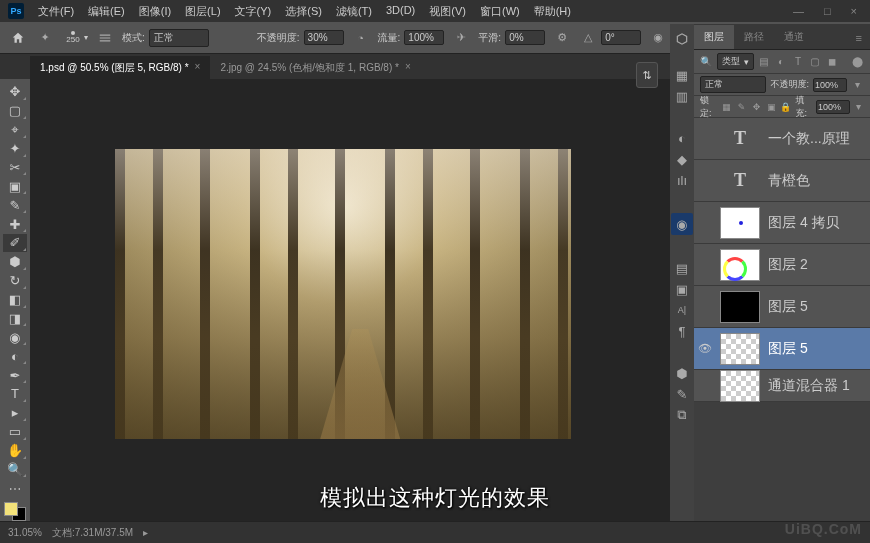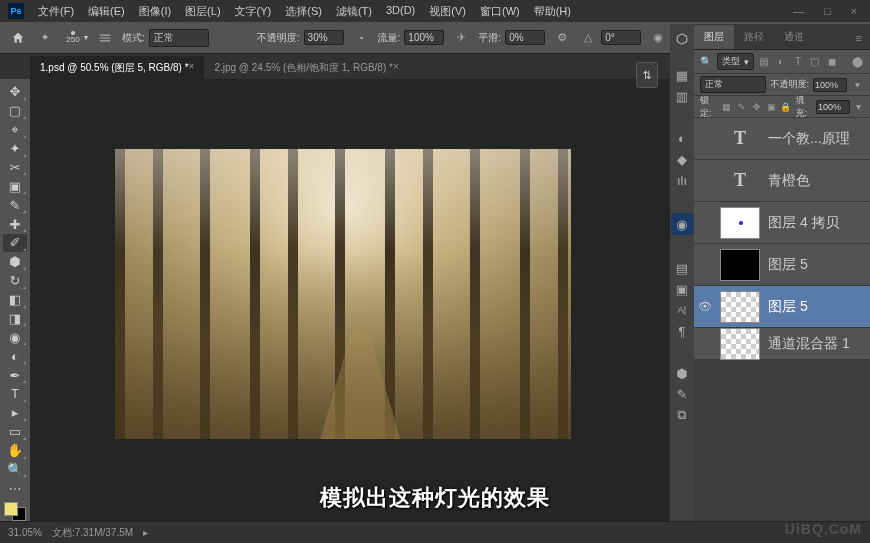--- a/index.html
+++ b/index.html
@@ -16,33 +16,33 @@
 .brush-dot{width:22px;height:20px;display:flex;flex-direction:column;align-items:center;justify-content:center}
 .brush-dot .dot{width:4px;height:4px;background:#ccc;border-radius:50%}
 .brush-dot .sz{font-size:8px}
 .opt-group{display:flex;align-items:center;gap:4px}
 .opt-label{font-size:10px;color:#ccc}
 .opt-select{background:#3a3a3a;border:1px solid #222;color:#ccc;padding:1px 18px 1px 4px;font-size:10px;min-width:60px;border-radius:2px;position:relative}
 .opt-input{background:#3a3a3a;border:1px solid #222;color:#ccc;padding:1px 3px;width:40px;font-size:10px;border-radius:2px}
 .opt-icon{width:18px;height:18px;display:flex;align-items:center;justify-content:center;color:#aaa;cursor:pointer}
 .right-icons{margin-left:auto;display:flex;gap:6px}
 .tabbar{height:25px;background:#323232;display:flex;align-items:flex-end;padding-left:30px}
-.tab{padding:4px 10px;background:#323232;color:#999;font-size:10px;display:flex;align-items:flex-start;cursor:pointer;border-top:1px solid transparent}
+.tab{padding:4px 10px;background:#323232;color:#999;font-size:10px;display:flex;align-items:flex-start;gap:6px;cursor:pointer;border-top:1px solid transparent}
 .tab.active{background:#252525;color:#fff}
 .tab .close{color:#888;cursor:pointer}
 .workspace{position:absolute;top:79px;left:30px;right:200px;bottom:22px;background:#252525;overflow:hidden}
 .canvas-img{position:absolute;left:85px;top:70px;width:456px;height:290px;overflow:hidden;background:#000}
 .forest{width:100%;height:100%;background:
   linear-gradient(180deg,rgba(245,235,220,0.5) 0%,rgba(200,180,130,0.2) 35%,rgba(120,100,60,0.5) 65%,rgba(80,65,35,0.8) 100%),
   repeating-linear-gradient(90deg,#1a1208 0,#1a1208 10px,transparent 10px,transparent 38px,#241a0c 38px,#241a0c 48px,transparent 48px,transparent 85px,#1d140a 85px,#1d140a 95px,transparent 95px,transparent 135px),
   radial-gradient(ellipse at 50% 20%,#f5edd8 0%,#c8b482 30%,#6b5a32 100%);
   background-blend-mode:normal,normal,normal}
 .path{position:absolute;bottom:0;left:45%;width:80px;height:110px;background:linear-gradient(180deg,rgba(180,150,90,0.3),rgba(150,120,70,0.6));clip-path:polygon(40% 0,60% 0,100% 100%,0 100%)}
 .filter-badge{position:absolute;top:62px;right:212px;width:22px;height:26px;background:#3c3c3c;border:1px solid #555;border-radius:3px;display:flex;align-items:center;justify-content:center;color:#ccc;cursor:pointer;font-size:11px}
-.subtitle{position:absolute;bottom:30px;left:50%;transform:translateX(-50%);color:#fff;font-size:22px;font-weight:bold;text-shadow:0 0 3px #000,1px 1px 2px #000;letter-spacing:1px;z-index:10}
+.subtitle{position:absolute;bottom:30px;left:50%;transform:translateX(-50%);color:#fff;font-size:22px;font-weight:normal;text-shadow:0 0 3px #000,1px 1px 2px #000;letter-spacing:1px;z-index:10}
 .tools{position:absolute;top:79px;left:0;width:30px;bottom:22px;background:#535353;display:flex;flex-direction:column;align-items:center;padding-top:4px;gap:1px}
 .tool{width:24px;height:21px;display:flex;align-items:center;justify-content:center;color:#ccc;cursor:pointer;font-size:13px;position:relative}
 .tool.sel{background:#3a3a3a}
 .tool .tri{position:absolute;bottom:1px;right:1px;width:0;height:0;border-right:3px solid #888;border-top:3px solid transparent}
 .swatch{margin-top:4px;position:relative;width:22px;height:22px}
 .swatch .fg{position:absolute;width:14px;height:14px;background:#f3e27a;border:1px solid #888;top:0;left:0}
 .swatch .bg{position:absolute;width:14px;height:14px;background:#000;border:1px solid #888;bottom:0;right:0}
 .right-dock{position:absolute;top:24px;right:176px;width:24px;bottom:22px;background:#424242;display:flex;flex-direction:column;align-items:center;padding-top:6px;gap:12px}
 .right-dock .stack{display:flex;flex-direction:column;gap:3px;padding:6px 0}
 .dock-ic{width:18px;height:18px;display:flex;align-items:center;justify-content:center;color:#aaa;cursor:pointer;font-size:13px}
@@ -296,20 +296,25 @@
       </div>
       <div class="layer">
         <div class="eye"></div>
         <div class="thumb">
           <div class="dot2" style="background: rgb(34, 34, 221);"></div>
         </div>
         <div class="lname">图层 4 拷贝</div>
       </div>
       <div class="layer">
         <div class="eye"></div>
+        <div class="thumb rings"></div>
+        <div class="lname">图层 2</div>
+      </div>
+      <div class="layer">
+        <div class="eye"></div>
         <div class="thumb black"></div>
         <div class="lname">图层 5</div>
       </div>
       <div class="layer sel">
         <div class="eye">👁</div>
         <div class="thumb checker"></div>
         <div class="lname">图层 5</div>
       </div>
       <div class="layer small">
         <div class="eye"></div>

